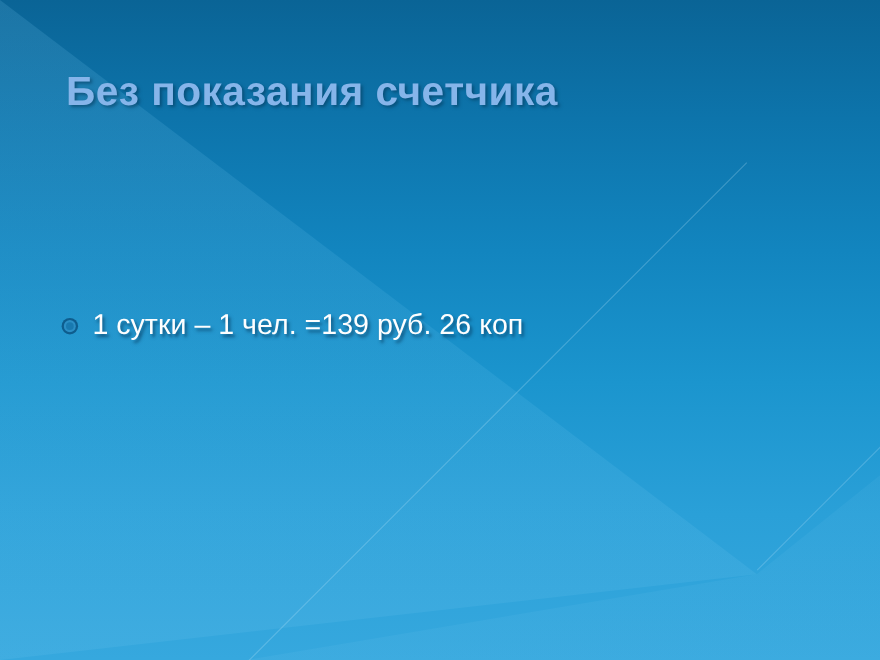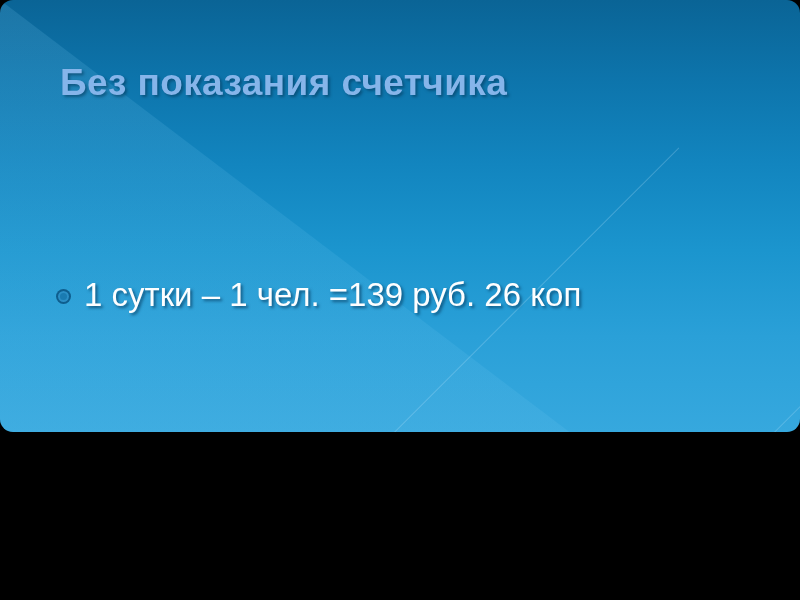--- a/index.html
+++ b/index.html
@@ -4,32 +4,31 @@
 <title>Slide</title>
 <style>
   html, body {
     margin: 0;
     padding: 0;
     background: #000;
   }
   #slide {
     position: relative;
     width: 800px;
-    height: 432px;
+    height: 600px;
     overflow: hidden;
     font-family: "Liberation Sans", sans-serif;
     
     background: linear-gradient(to bottom,
         #0a6496 0%,
         #0d74ab 18%,
         #1285bf 38%,
         #1b95ce 58%,
         #2aa0d8 78%,
         #36a8de 100%);
-    border-radius: 13px;
   }
 
   
   .bg-layer {
     position: absolute;
     inset: 0;
     pointer-events: none;
   }
 
   
@@ -108,21 +107,21 @@
     margin-right: 13px;
     margin-top: 3px;
     border-radius: 50%;
     border: 2px solid rgba(12, 86, 134, 0.80);
     background: rgba(22, 116, 170, 0.85);
     box-shadow: inset 0 0 0 2px rgba(60, 160, 215, 0.55);
     box-sizing: border-box;
   }
   .bullet-text {
     flex: 1 1 auto;
-    font-size: 33px;
+    font-size: 26px;
     color: #fdfeff;
     text-shadow: 2px 2px 3px rgba(5, 58, 95, 0.70);
     white-space: nowrap;
     line-height: 1;
   }
 </style>
 </head>
 <body>
 
 <div id="slide">

